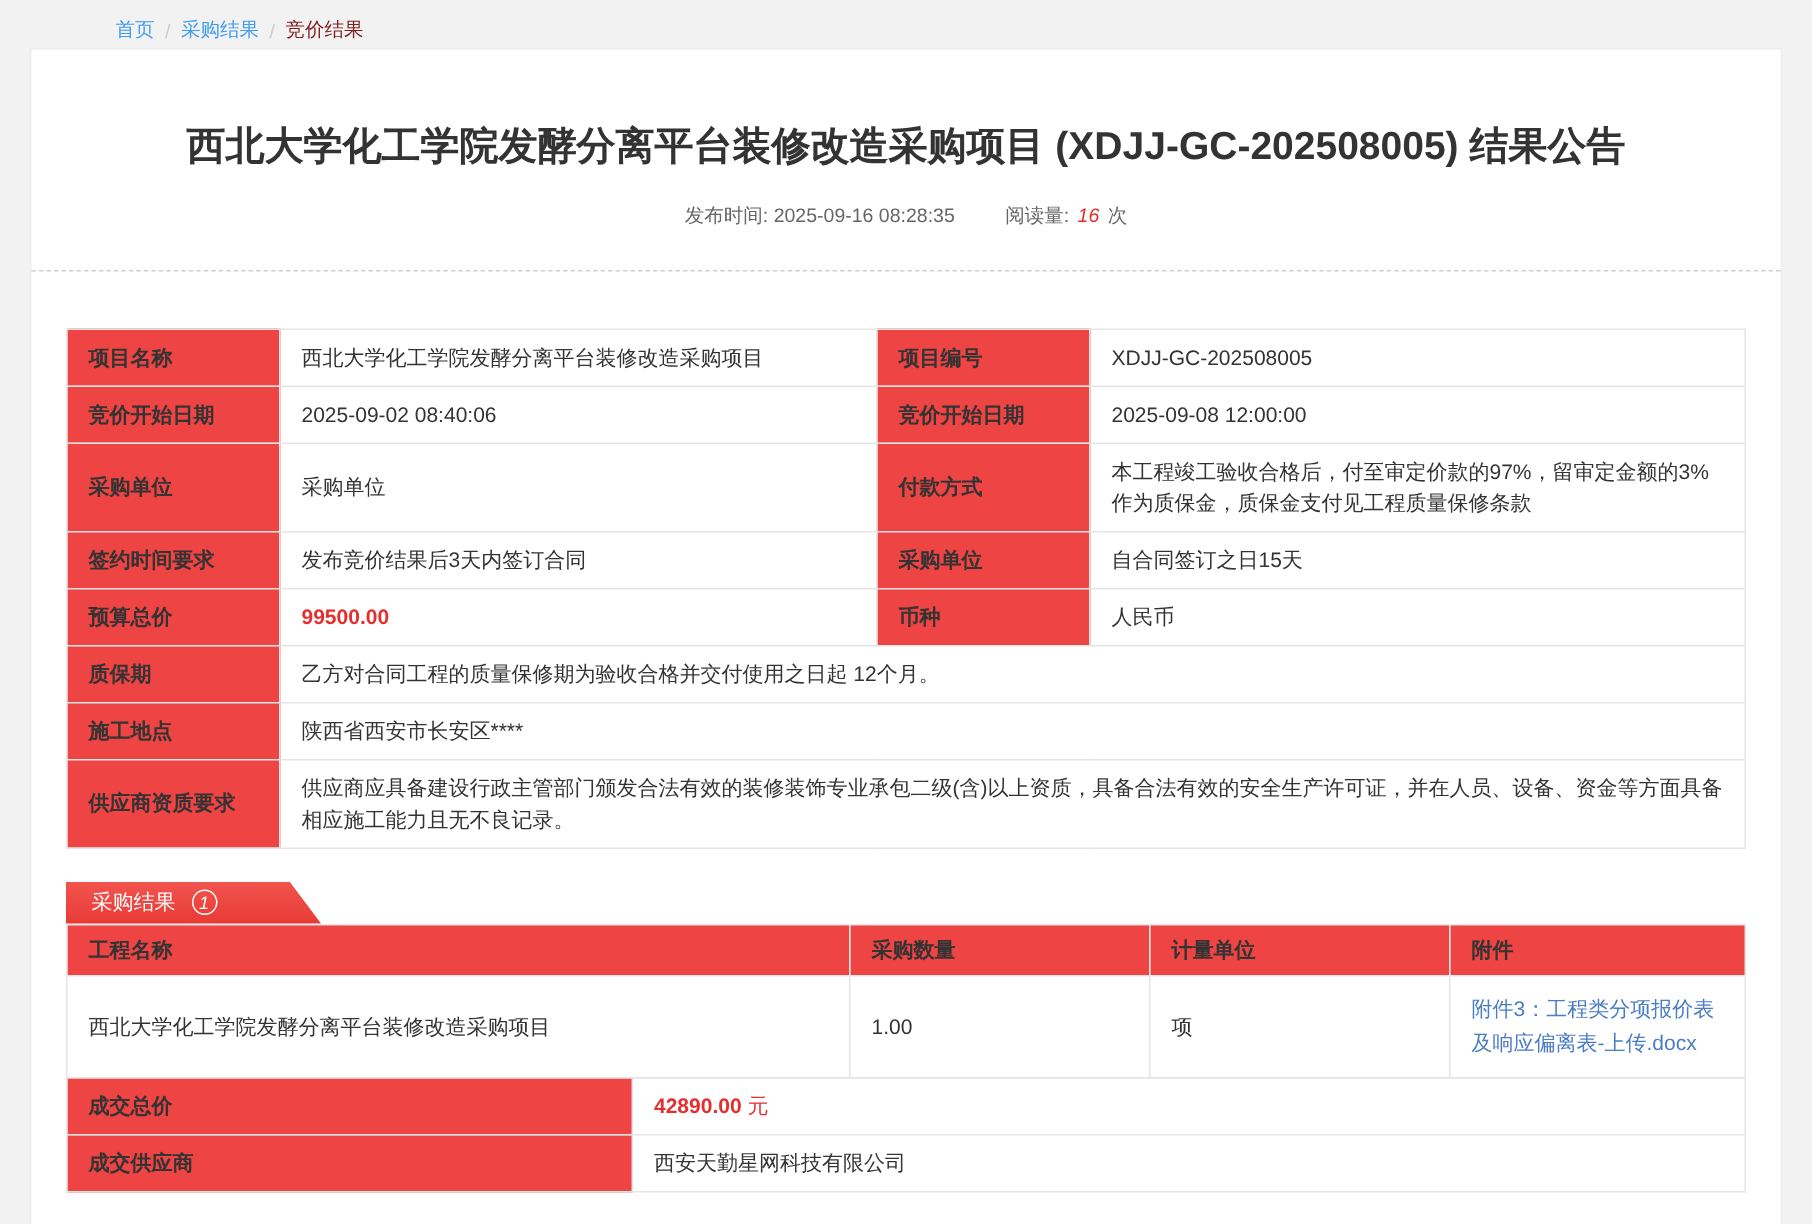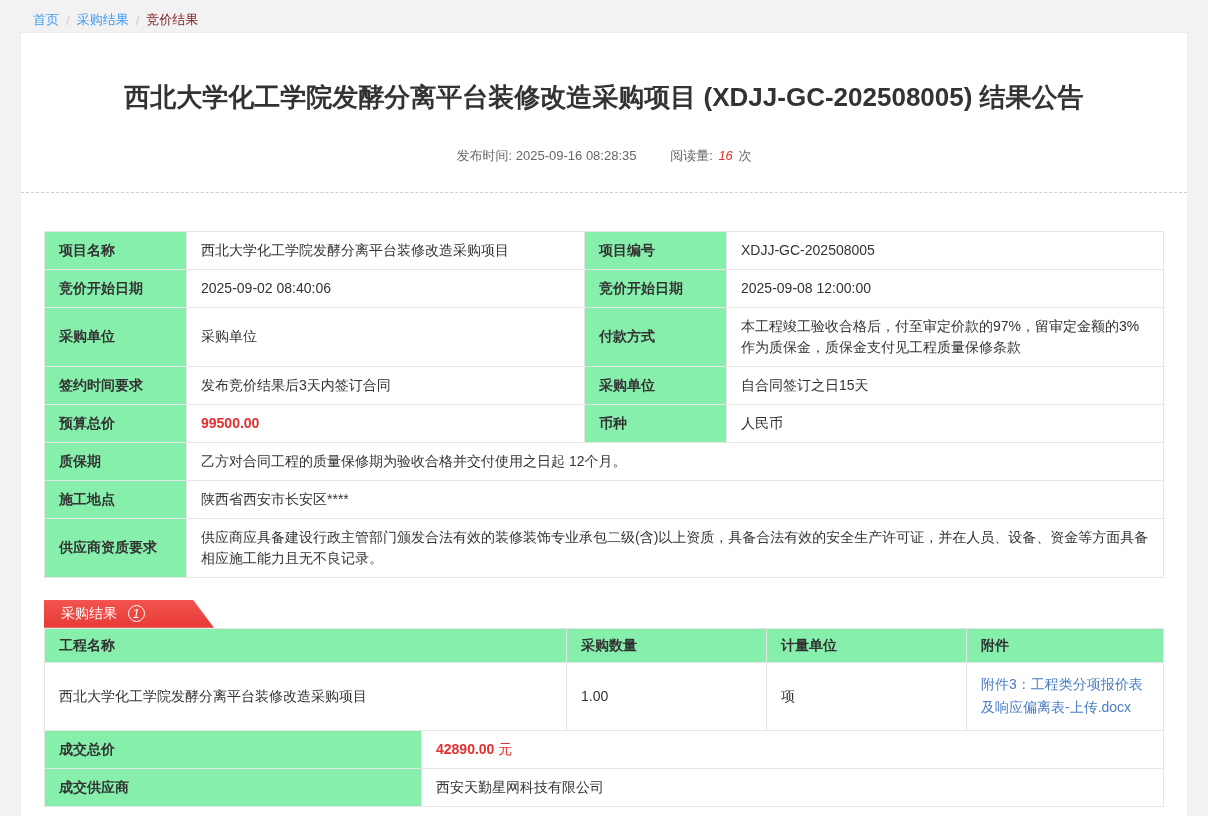--- a/index.html
+++ b/index.html
@@ -13,20 +13,21 @@
   .page { position: relative; width: 1208px; height: 816px; }
 
   
   .breadcrumb {
     padding: 11px 0 9px 33px;
     font-size: 13px;
     color: #999;
     display: flex;
     align-items: center;
     gap: 7px;
+    margin-left: 44px;
   }
   .breadcrumb .crumb-link { color: #3e9cf5; text-decoration: none; cursor: pointer; }
   .breadcrumb .sep { color: #ccc; }
   .breadcrumb .current { color: #7f1d1d; }
 
   
   .card {
     position: absolute;
     left: 20px; top: 32px;
     width: 1168px; height: 860px;
@@ -35,34 +36,34 @@
   }
   .card-header { text-align: center; }
   .page-title {
     padding: 46px 60px 0;
     font-size: 26px;
     font-weight: bold;
     color: #333;
     line-height: 1.45;
   }
   .meta {
-    margin-top: 30px;
+    margin-top: 18px;
     padding-bottom: 27px;
     border-bottom: 1px dashed #cfcfcf;
     font-size: 13px;
     color: #666;
   }
   .meta .group { margin: 0 15px; }
   .meta .views-count { color: #e62e2e; font-style: italic; margin: 0 2px; }
 
   .content { padding: 0 23px; }
 
   table { width: 100%; border-collapse: collapse; font-size: 14px; table-layout: fixed; }
   td, th { border: 1px solid #e5e5e5; padding: 8px 14px; line-height: 1.5; text-align: left; vertical-align: middle; word-break: break-all; }
-  td.lbl, th.hdr { background: #86efac; font-weight: bold; color: #333; }
+  td.lbl, th.hdr { background: #ef4444; font-weight: bold; color: #333; }
   .info-table { margin-top: 38px; }
   .red-val { color: #e62e2e; font-weight: bold; }
 
   
   .ribbon {
     margin-top: 22px;
     margin-left: 23px;
     width: 170px; height: 28px;
     background: linear-gradient(180deg, #f2544e, #e83a35);
     clip-path: polygon(0 0, 149px 0, 170px 28px, 0 28px);

